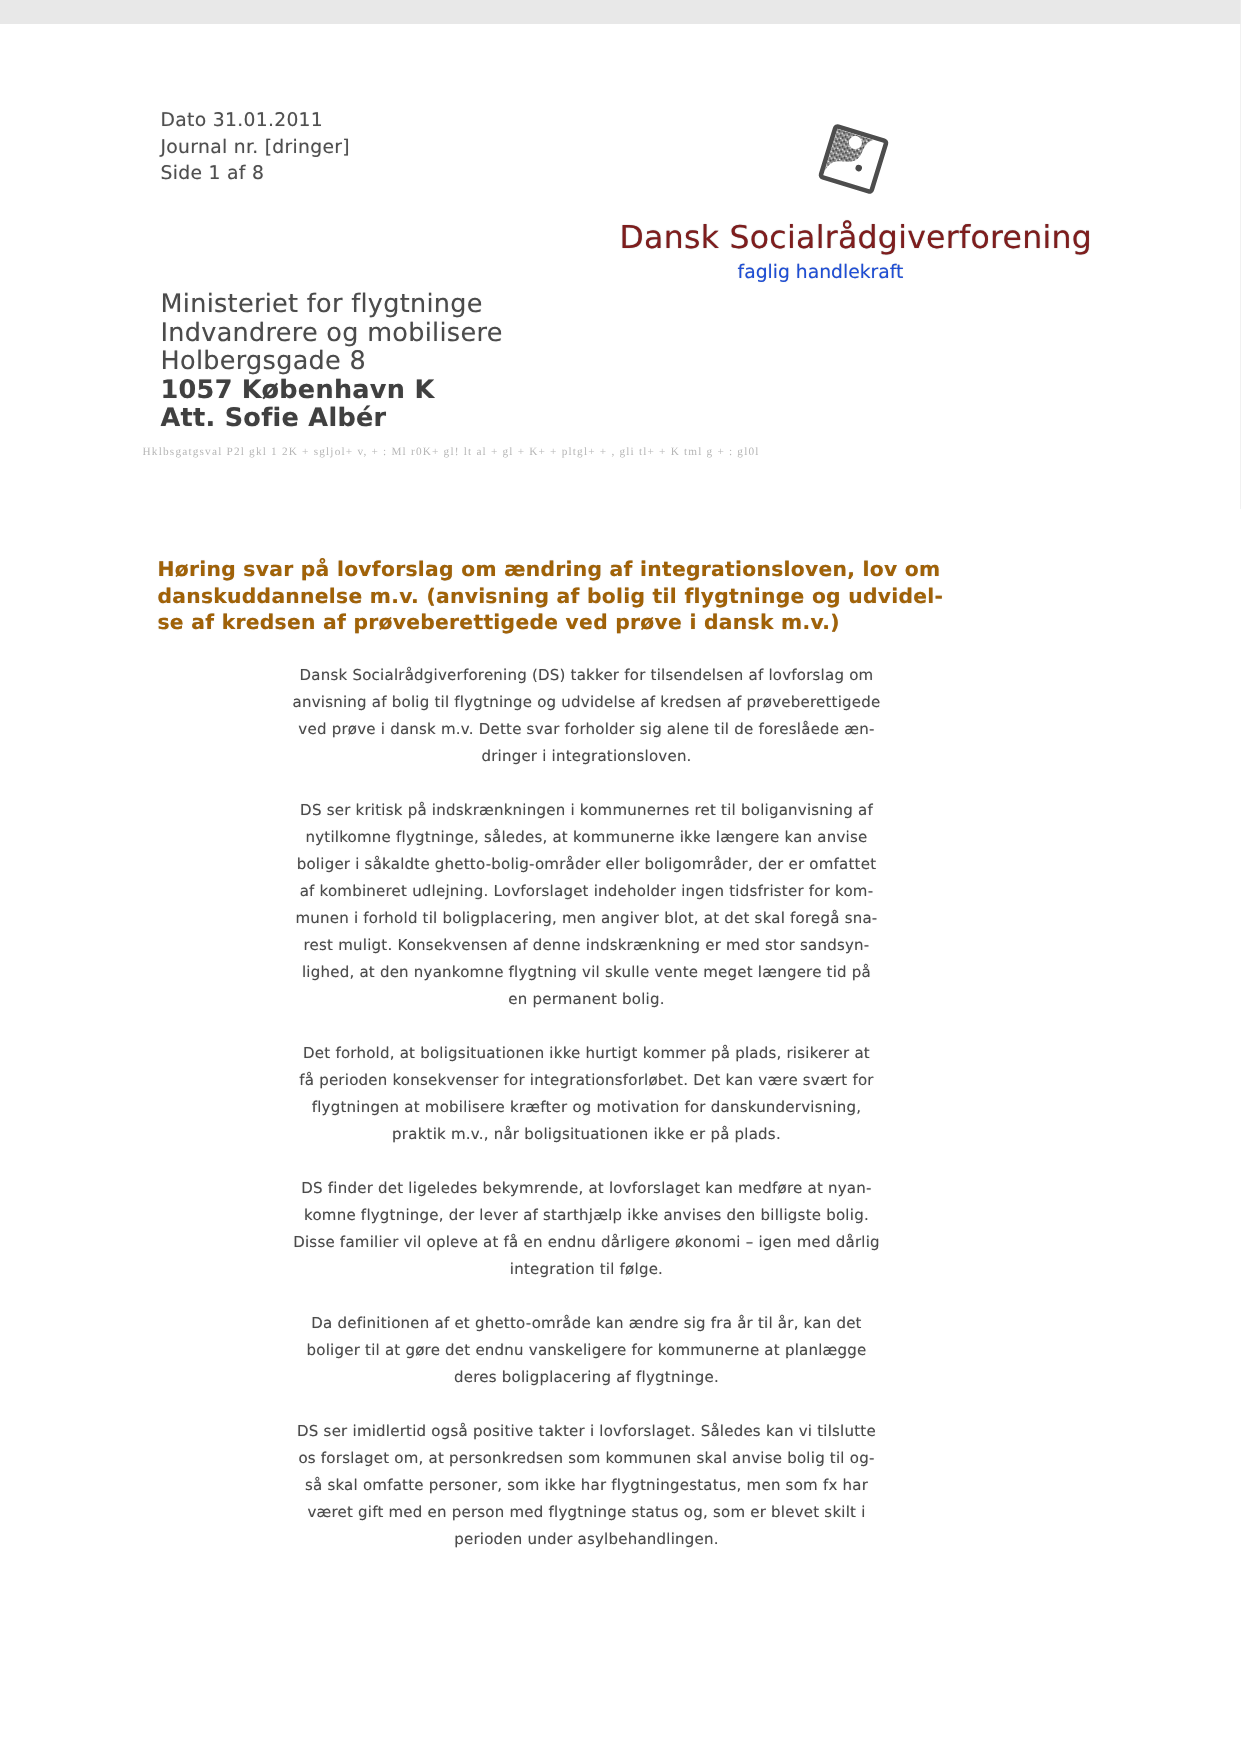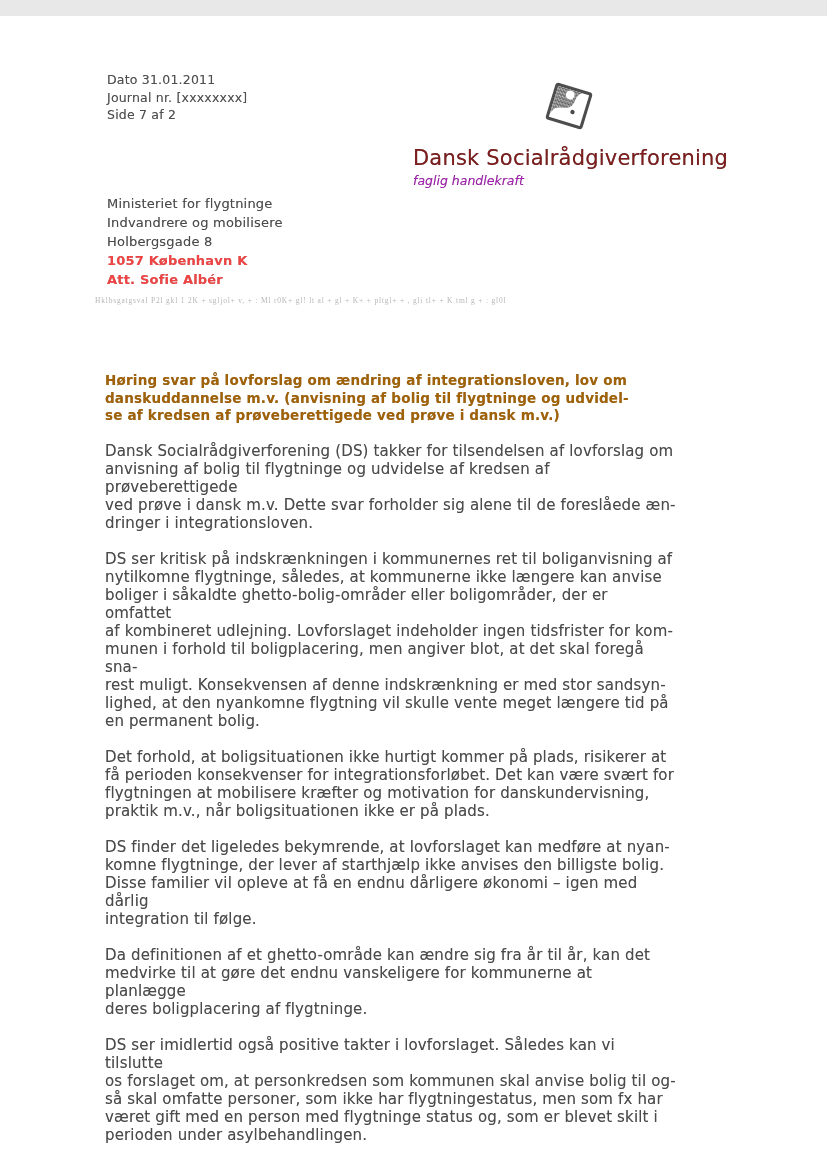--- a/index.html
+++ b/index.html
@@ -48,37 +48,36 @@
   .logo-name {
     margin-top: 2px;
     font-size: 21px;
     letter-spacing: 0.2px;
     color: #7f1d1d;
     white-space: nowrap;
     text-shadow: 0 0 0.6px rgba(62,62,62,0.7);
   }
   .logo-tagline {
     margin-top: 3px;
-    text-align: left;
-    font-style: italic;
+    text-align: center;
     font-size: 12.5px;
-    color: #a21caf;
+    color: #1d4ed8;
     padding-right: 2px;
   }
 
   
   .recipient {
     position: absolute;
     left: 107px;
     top: 178px;
-    font-size: 13px;
+    font-size: 17px;
     line-height: 19px;
     letter-spacing: 0.2px;
   }
-  .recipient .bold { font-weight: bold; color: #ef4444; }
+  .recipient .bold { font-weight: bold; color: #404040; }
 
   
   .scanline {
     position: absolute;
     left: 95px;
     top: 280px;
     width: 560px;
     font-size: 7.5px;
     line-height: 10px;
     color: #9d9d9d;
@@ -102,35 +101,36 @@
     margin: 0 0 17px 0;
     font-size: 13.5px;
     font-weight: bold;
     line-height: 17.5px;
     letter-spacing: 0.2px;
     color: #a16207;
     white-space: pre-line;
   }
   .content p {
     margin: 0 0 18px 0;
-    font-size: 15px;
+    font-size: 10px;
     line-height: 18px;
     letter-spacing: 0.15px;
     white-space: pre-line;
+    text-align: center;
   }
 </style>
 </head>
 <body>
 
 <div class="page">
 
   <div class="meta">
     <div>Dato 31.01.2011</div>
-    <div>Journal nr. [xxxxxxxx]</div>
-    <div>Side 7 af 2</div>
+    <div>Journal nr. [dringer]</div>
+    <div>Side 1 af 8</div>
   </div>
 
   <div class="logo">
     <span class="logo-mark">
       <svg viewBox="0 0 100 100" aria-hidden="true">
         <defs>
           <pattern id="speck" width="5" height="5" patternUnits="userSpaceOnUse">
             <rect width="5" height="5" fill="#8f8f8f"></rect>
             <circle cx="1.2" cy="1.4" r="0.9" fill="#3c3c3c"></circle>
             <circle cx="3.7" cy="3.1" r="1.0" fill="#474747"></circle>
@@ -178,21 +178,21 @@
 en permanent bolig.</p>
     <p>Det forhold, at boligsituationen ikke hurtigt kommer på plads, risikerer at
 få perioden konsekvenser for integrationsforløbet. Det kan være svært for
 flygtningen at mobilisere kræfter og motivation for danskundervisning,
 praktik m.v., når boligsituationen ikke er på plads.</p>
     <p>DS finder det ligeledes bekymrende, at lovforslaget kan medføre at nyan-
 komne flygtninge, der lever af starthjælp ikke anvises den billigste bolig.
 Disse familier vil opleve at få en endnu dårligere økonomi – igen med dårlig
 integration til følge.</p>
     <p>Da definitionen af et ghetto-område kan ændre sig fra år til år, kan det
-medvirke til at gøre det endnu vanskeligere for kommunerne at planlægge
+boliger til at gøre det endnu vanskeligere for kommunerne at planlægge
 deres boligplacering af flygtninge.</p>
     <p>DS ser imidlertid også positive takter i lovforslaget. Således kan vi tilslutte
 os forslaget om, at personkredsen som kommunen skal anvise bolig til og-
 så skal omfatte personer, som ikke har flygtningestatus, men som fx har
 været gift med en person med flygtninge status og, som er blevet skilt i
 perioden under asylbehandlingen.</p>
   </div>
 
 </div>
 

